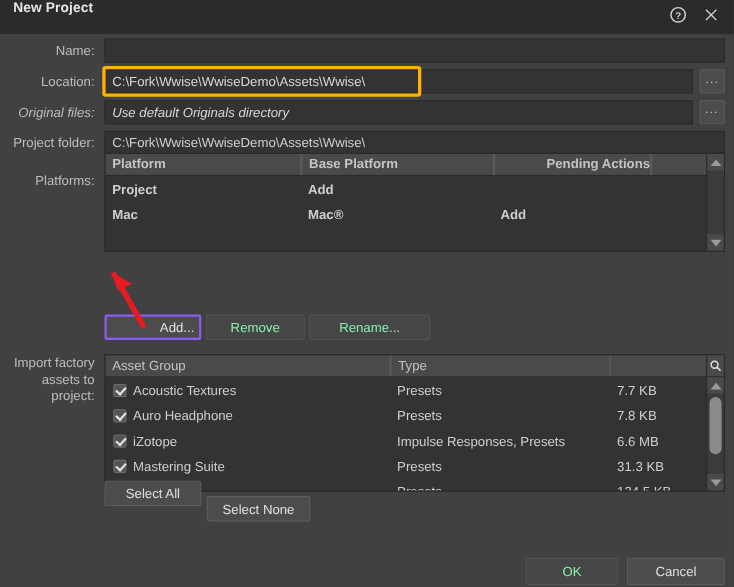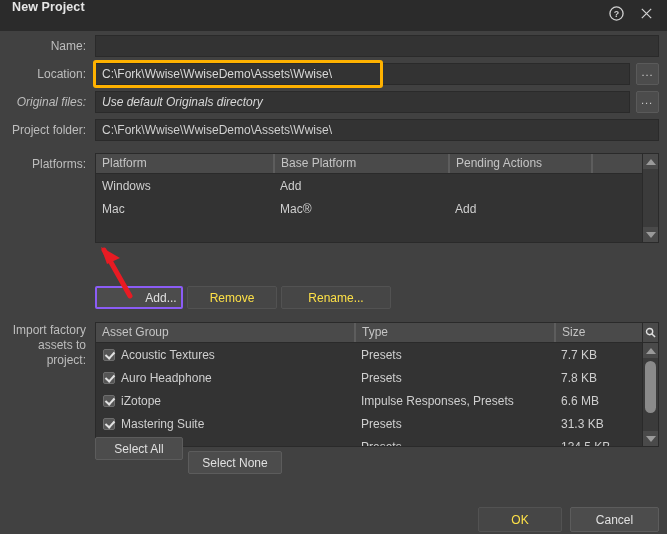--- a/index.html
+++ b/index.html
@@ -235,21 +235,21 @@
     background: #4c4c4c;
     border: 1px solid #5c5c5c;
     border-radius: 2px;
     box-sizing: border-box;
     color: #e0e0e0;
     font-size: 12px;
     display: flex;
     align-items: center;
     justify-content: center;
   }
-  .btn.disabled { color: #fde047; background: #464646; border-color: #525252; }
+  .btn.disabled { color: #86efac; background: #464646; border-color: #525252; }
   .btn.focus { border: 2px solid #8b5cf6; padding-left: 44px; }
 
   
   .red-arrow {
     position: absolute;
     pointer-events: none;
   }
 </style>
 </head>
 <body>
@@ -288,30 +288,30 @@
     <div class="browse-btn" style="right:8px; top:0;">...</div>
   </div>
 
   <div class="row" style="top:88px;">
     <div class="lbl">Project folder:</div>
     <div class="field readonly" style="left:95px; right:8px;">C:\Fork\Wwise\WwiseDemo\Assets\Wwise\</div>
   </div>
 
   <div class="lbl" style="top:122px;">Platforms:</div>
 
-  <div class="table" style="left:95px; right:8px; top:122px; height:90px;">
+  <div class="table" style="left:95px; right:8px; top:108px; height:90px;font-weight:bold;">
     <div class="thead">
       <div class="th" style="width:178px; border-left:none;">Platform</div>
       <div class="th" style="width:175px;">Base Platform</div>
-      <div class="th" style="width:143px;">Pending Actions</div>
+      <div class="th" style="width:143px;text-align:right;">Pending Actions</div>
       <div class="th" style="flex:1;"></div>
     </div>
     <div class="tbody" style="margin-right:16px;">
       <div class="tr">
-        <div class="td" style="width:178px;">Windows</div>
+        <div class="td" style="width:178px;">Project</div>
         <div class="td" style="width:143px;">Add</div>
       </div>
       <div class="tr">
         <div class="td" style="width:178px;">Mac</div>
         <div class="td" style="width:175px;">Mac®</div>
         <div class="td" style="width:143px;">Add</div>
       </div>
     </div>
     <div class="vscroll">
       <div class="sb-arrow up">
@@ -330,21 +330,20 @@
   <div class="lbl multi" style="top:292px; line-height:15px;">
     <div>Import factory</div>
     <div>assets to</div>
     <div>project:</div>
   </div>
 
   <div class="table" style="left:95px; right:8px; top:291px; height:125px;">
     <div class="thead">
       <div class="th" style="width:259px; border-left:none;">Asset Group</div>
       <div class="th" style="width:200px;">Type</div>
-      <div class="th" style="flex:1;">Size</div>
     </div>
     <div class="tbody" style="margin-right:16px;">
       <div class="tr">
         <div class="td checkcell" style="width:259px;">
           <span class="cb checked"></span>
           <span>Acoustic Textures</span>
         </div>
         <div class="td" style="width:200px;">Presets</div>
         <div class="td" style="flex:1;">7.7 KB</div>
       </div>

